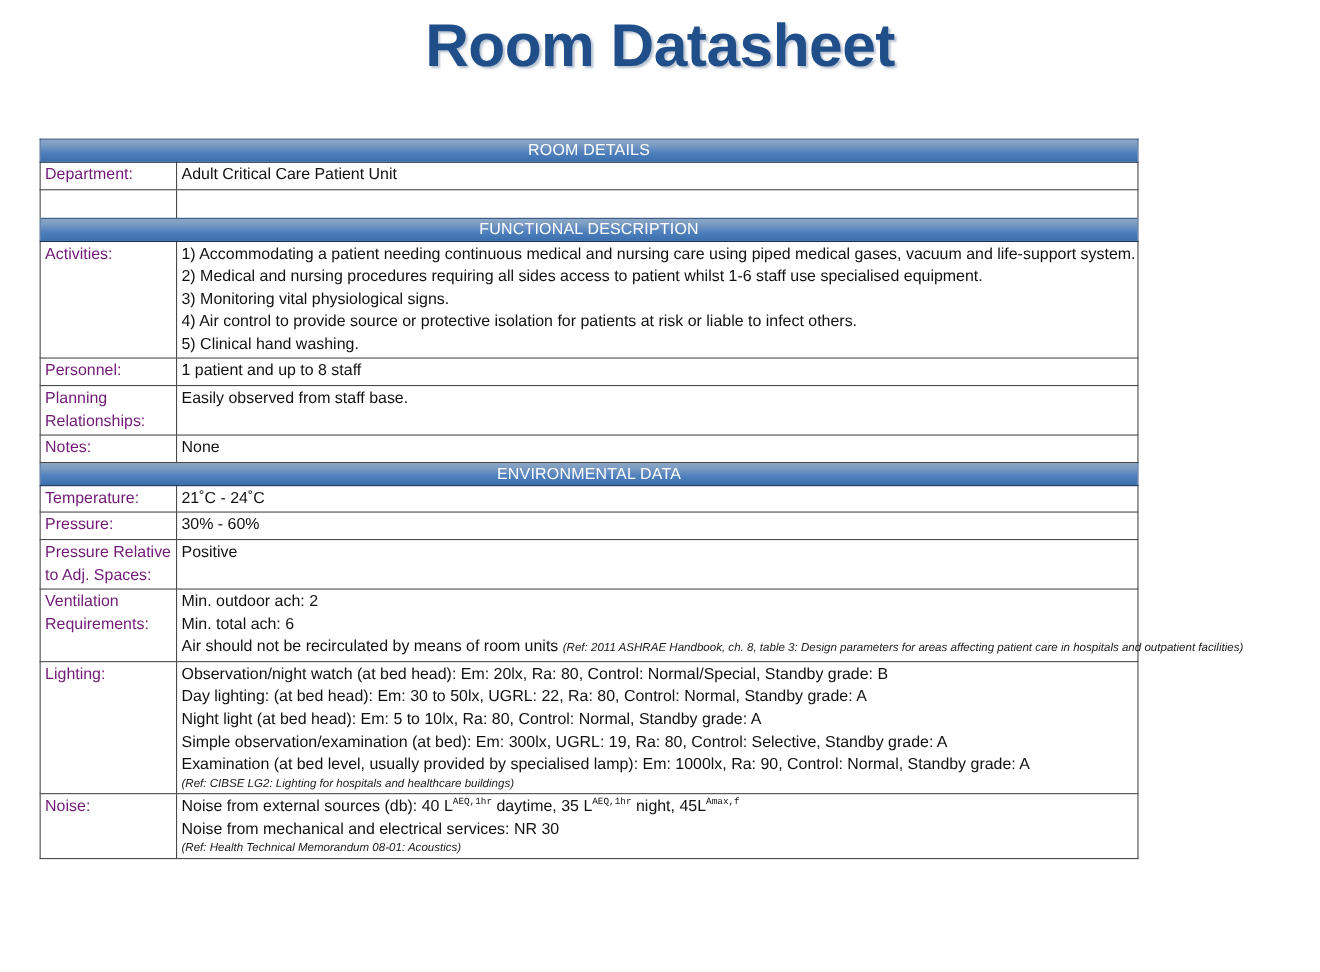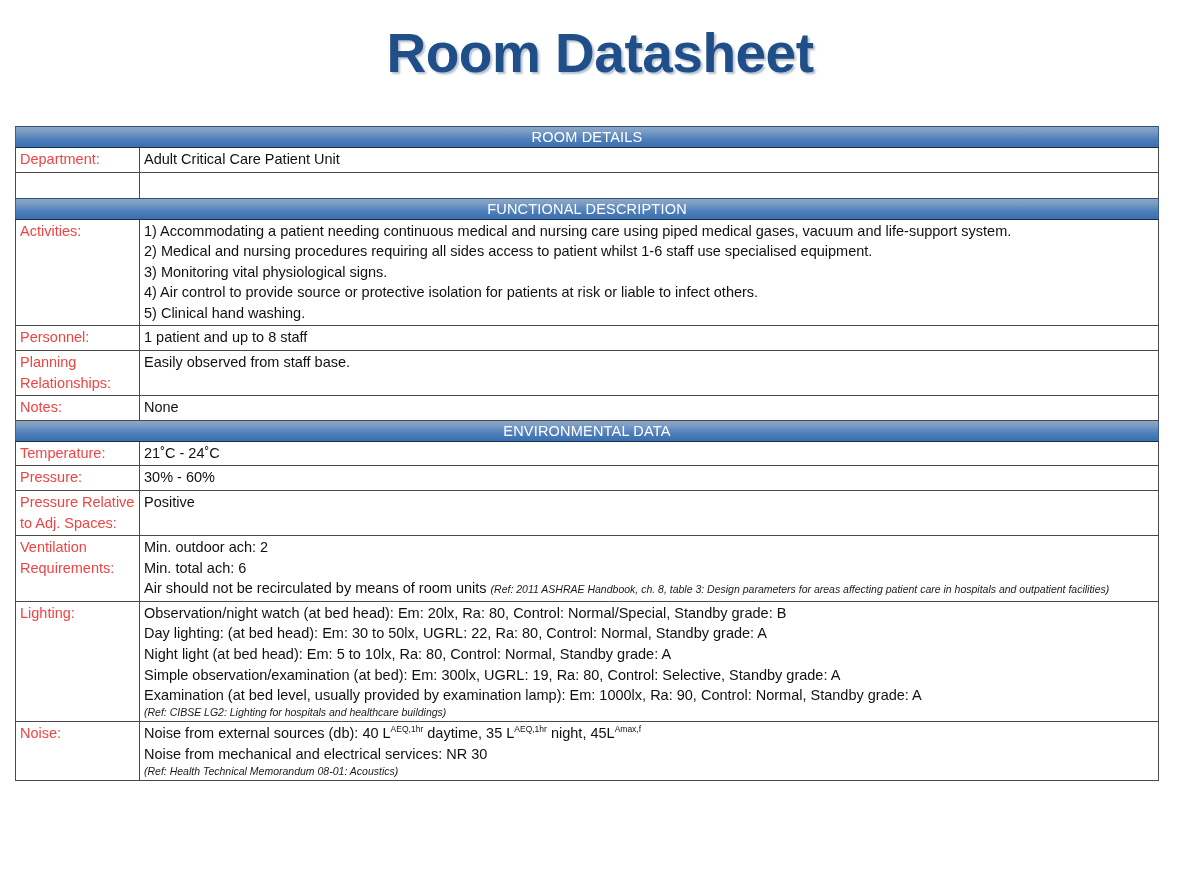--- a/index.html
+++ b/index.html
@@ -19,47 +19,47 @@
     width: 1200px;
     height: 884px;
     box-sizing: border-box;
   }
   .doc-title {
     text-align: center;
     font-size: 55px;
     font-weight: bold;
     color: #1F4E88;
     letter-spacing: -0.5px;
-    padding-top: 26px;
+    padding-top: 14px;
     line-height: 1.0;
     text-shadow: 2px 2px 2px rgba(120,140,170,0.55);
     user-select: none;
   }
   .table-wrap {
     position: absolute;
-    left: 15px;
+    left: 36px;
     top: 126px;
-    width: 1144px;
+    width: 999px;
   }
   table.rds {
     width: 100%;
     border-collapse: collapse;
     table-layout: fixed;
   }
   table.rds td {
     border: 1px solid #4a4a4a;
     vertical-align: top;
     padding: 1px 4px 2px 4px;
     font-size: 14.5px;
     line-height: 1.42;
   }
   col.labelcol { width: 124px; }
 
   td.label {
-    color: #ef4444;
+    color: #701a75;
     border-right: 1px solid #4a4a4a;
     white-space: normal;
     padding-left: 4px;
     margin-left: 42px;
   }
   td.value {
     color: #111111;
     padding-left: 6px;
   }
   tr.section-row td {
@@ -95,20 +95,21 @@
   }
   .ref-inline {
     font-style: italic;
     font-size: 10.5px;
     color: #1a1a1a;
   }
   sup {
     font-size: 8.5px;
     vertical-align: super;
     line-height: 0;
+    font-family: Liberation Mono, monospace;
   }
   .pad-b { padding-bottom: 10px; }
   .tallpad { padding-bottom: 22px; margin-top: 40px; }
 </style>
 </head>
 <body>
 
 <div class="page">
 
   <div class="doc-title">Room Datasheet</div>
@@ -206,21 +207,21 @@
         </tr>
 
         <tr>
           <td class="label">Lighting:</td>
           <td class="value pad-b">
             <div class="lines">
               <div>Observation/night watch (at bed head): Em: 20lx, Ra: 80, Control: Normal/Special, Standby grade: B</div>
               <div>Day lighting: (at bed head): Em: 30 to 50lx, UGRL: 22, Ra: 80, Control: Normal, Standby grade: A</div>
               <div>Night light (at bed head): Em: 5 to 10lx, Ra: 80, Control: Normal, Standby grade: A</div>
               <div>Simple observation/examination (at bed): Em: 300lx, UGRL: 19, Ra: 80, Control: Selective, Standby grade: A</div>
-              <div>Examination (at bed level, usually provided by examination lamp): Em: 1000lx, Ra: 90, Control: Normal, Standby grade: A</div>
+              <div>Examination (at bed level, usually provided by specialised lamp): Em: 1000lx, Ra: 90, Control: Normal, Standby grade: A</div>
               <div class="ref">(Ref: CIBSE LG2: Lighting for hospitals and healthcare buildings)</div>
             </div>
           </td>
         </tr>
 
         <tr>
           <td class="label">Noise:</td>
           <td class="value pad-b">
             <div class="lines">
               <div><span>Noise from external sources (db): 40 L</span><sup>AEQ,1hr</sup><span> daytime, 35 L</span><sup>AEQ,1hr</sup><span> night, 45L</span><sup>Amax,f</sup></div>

